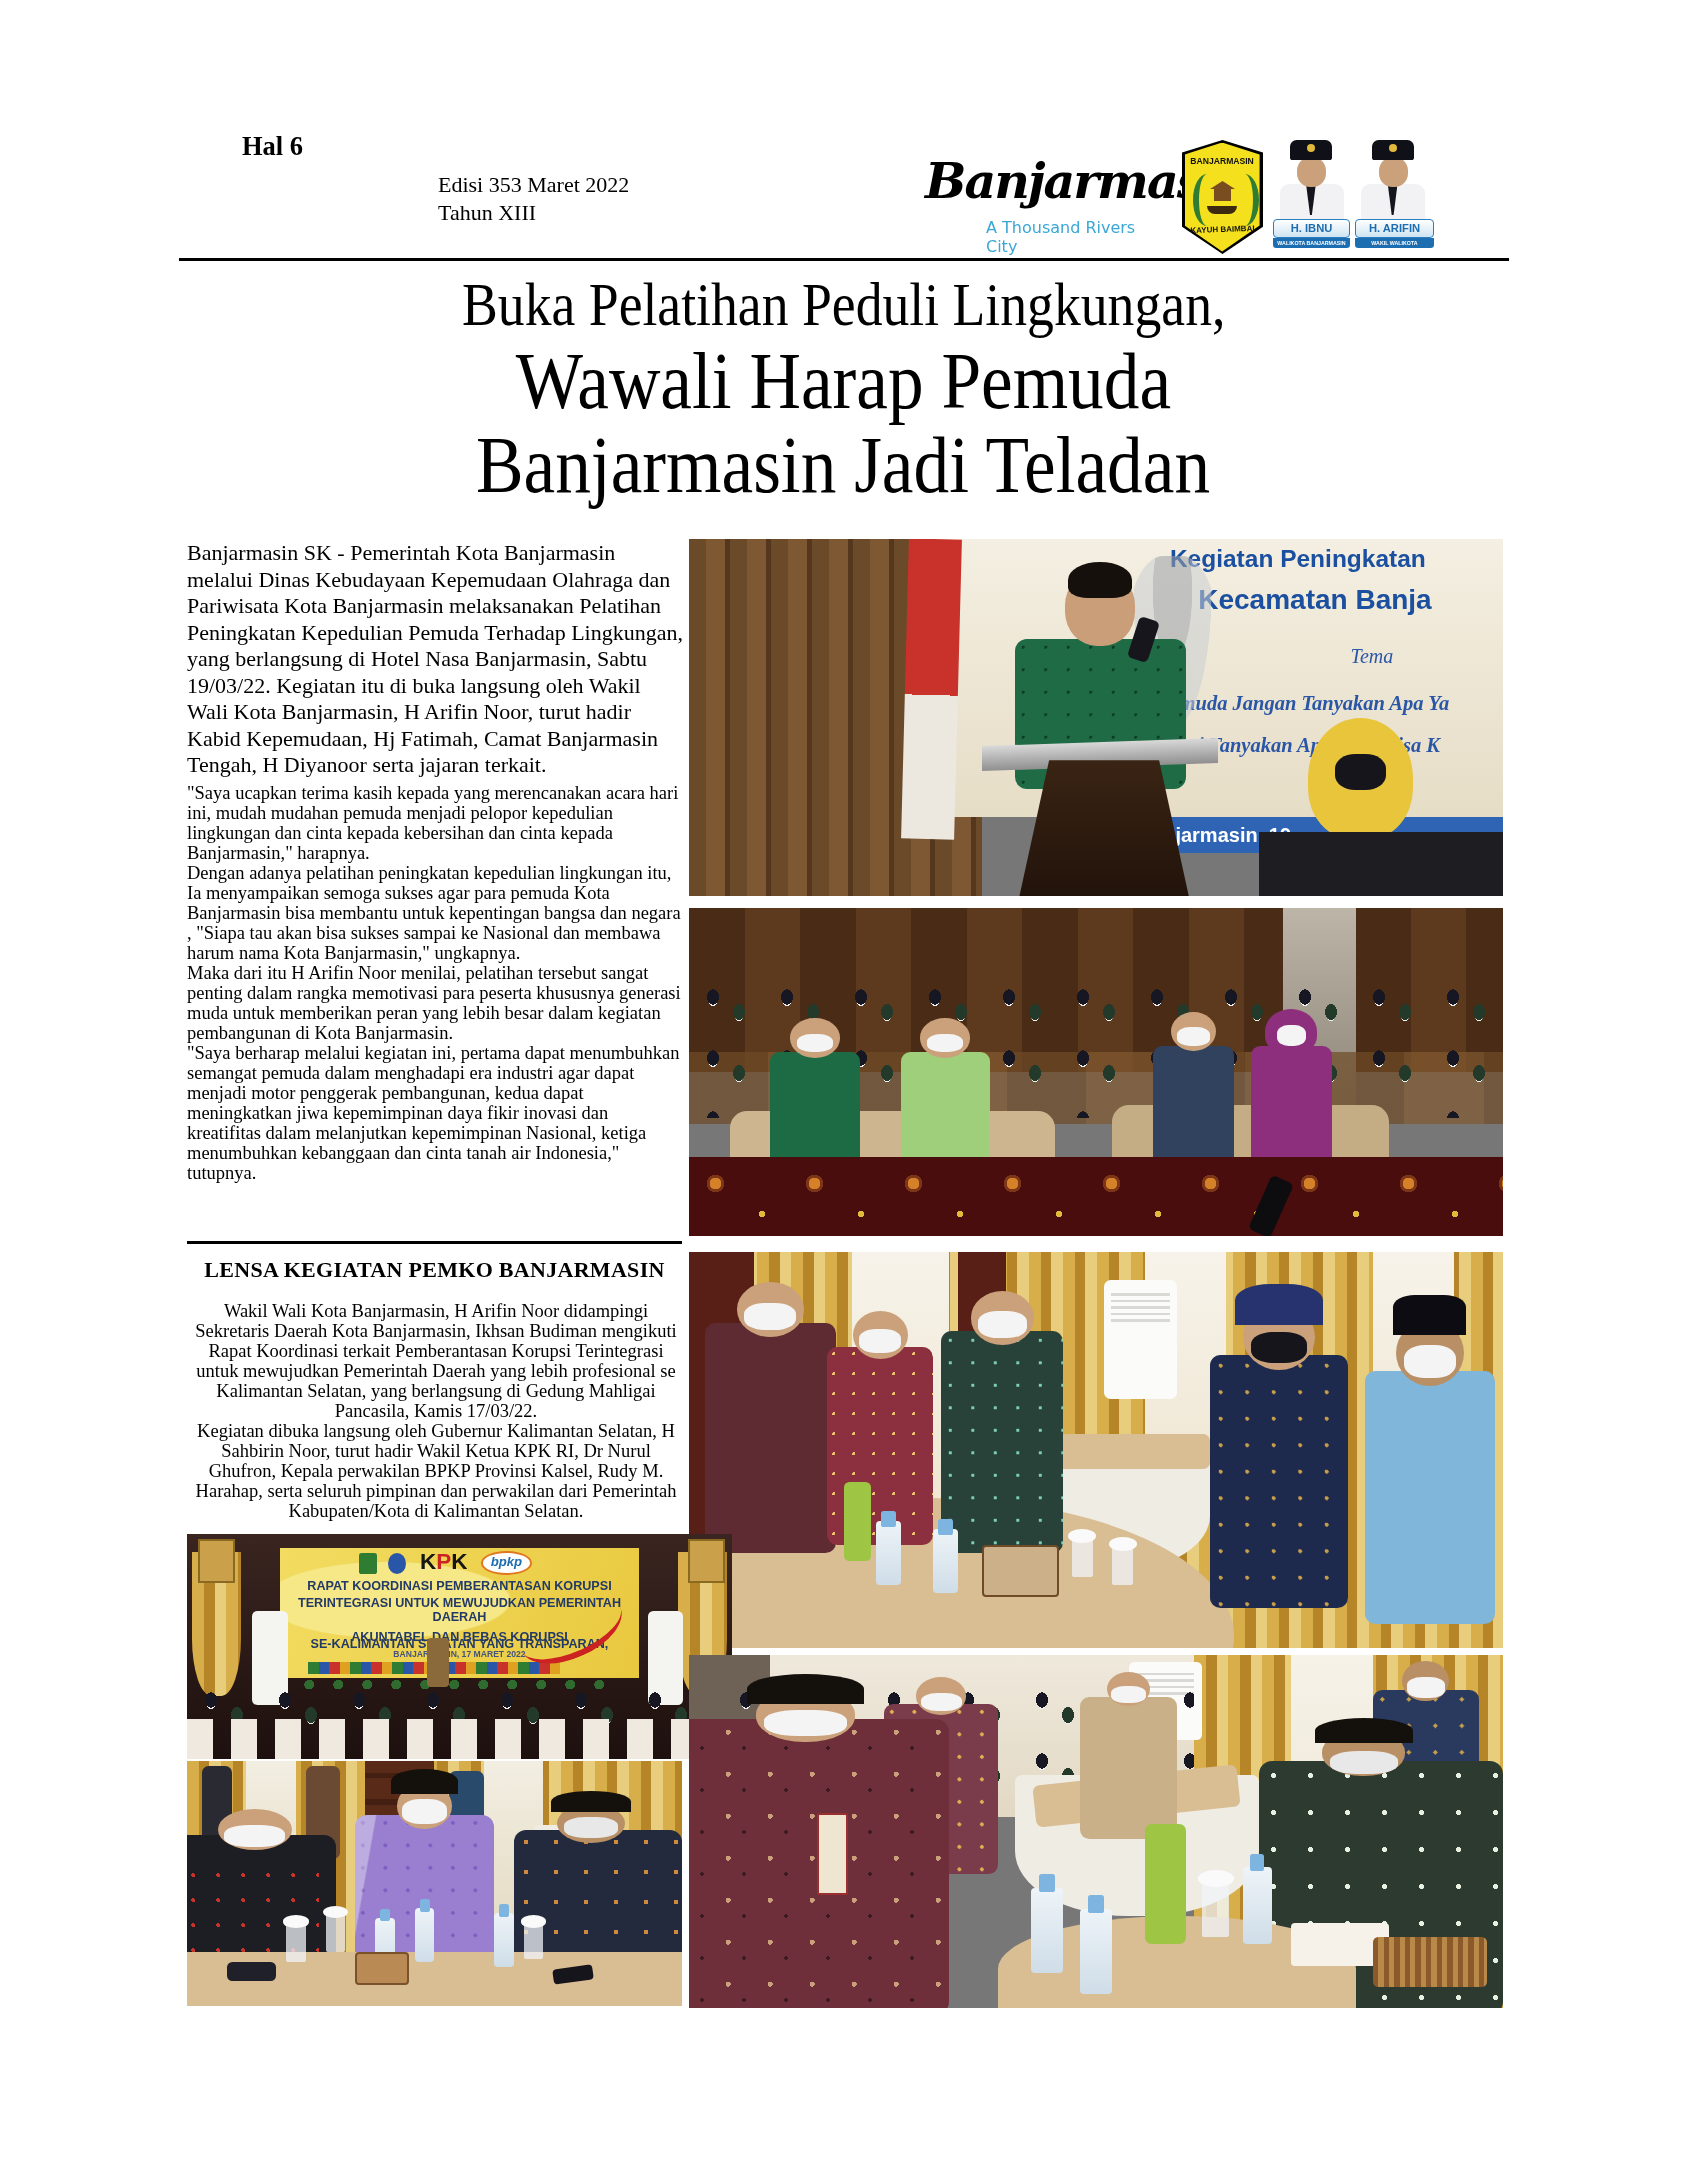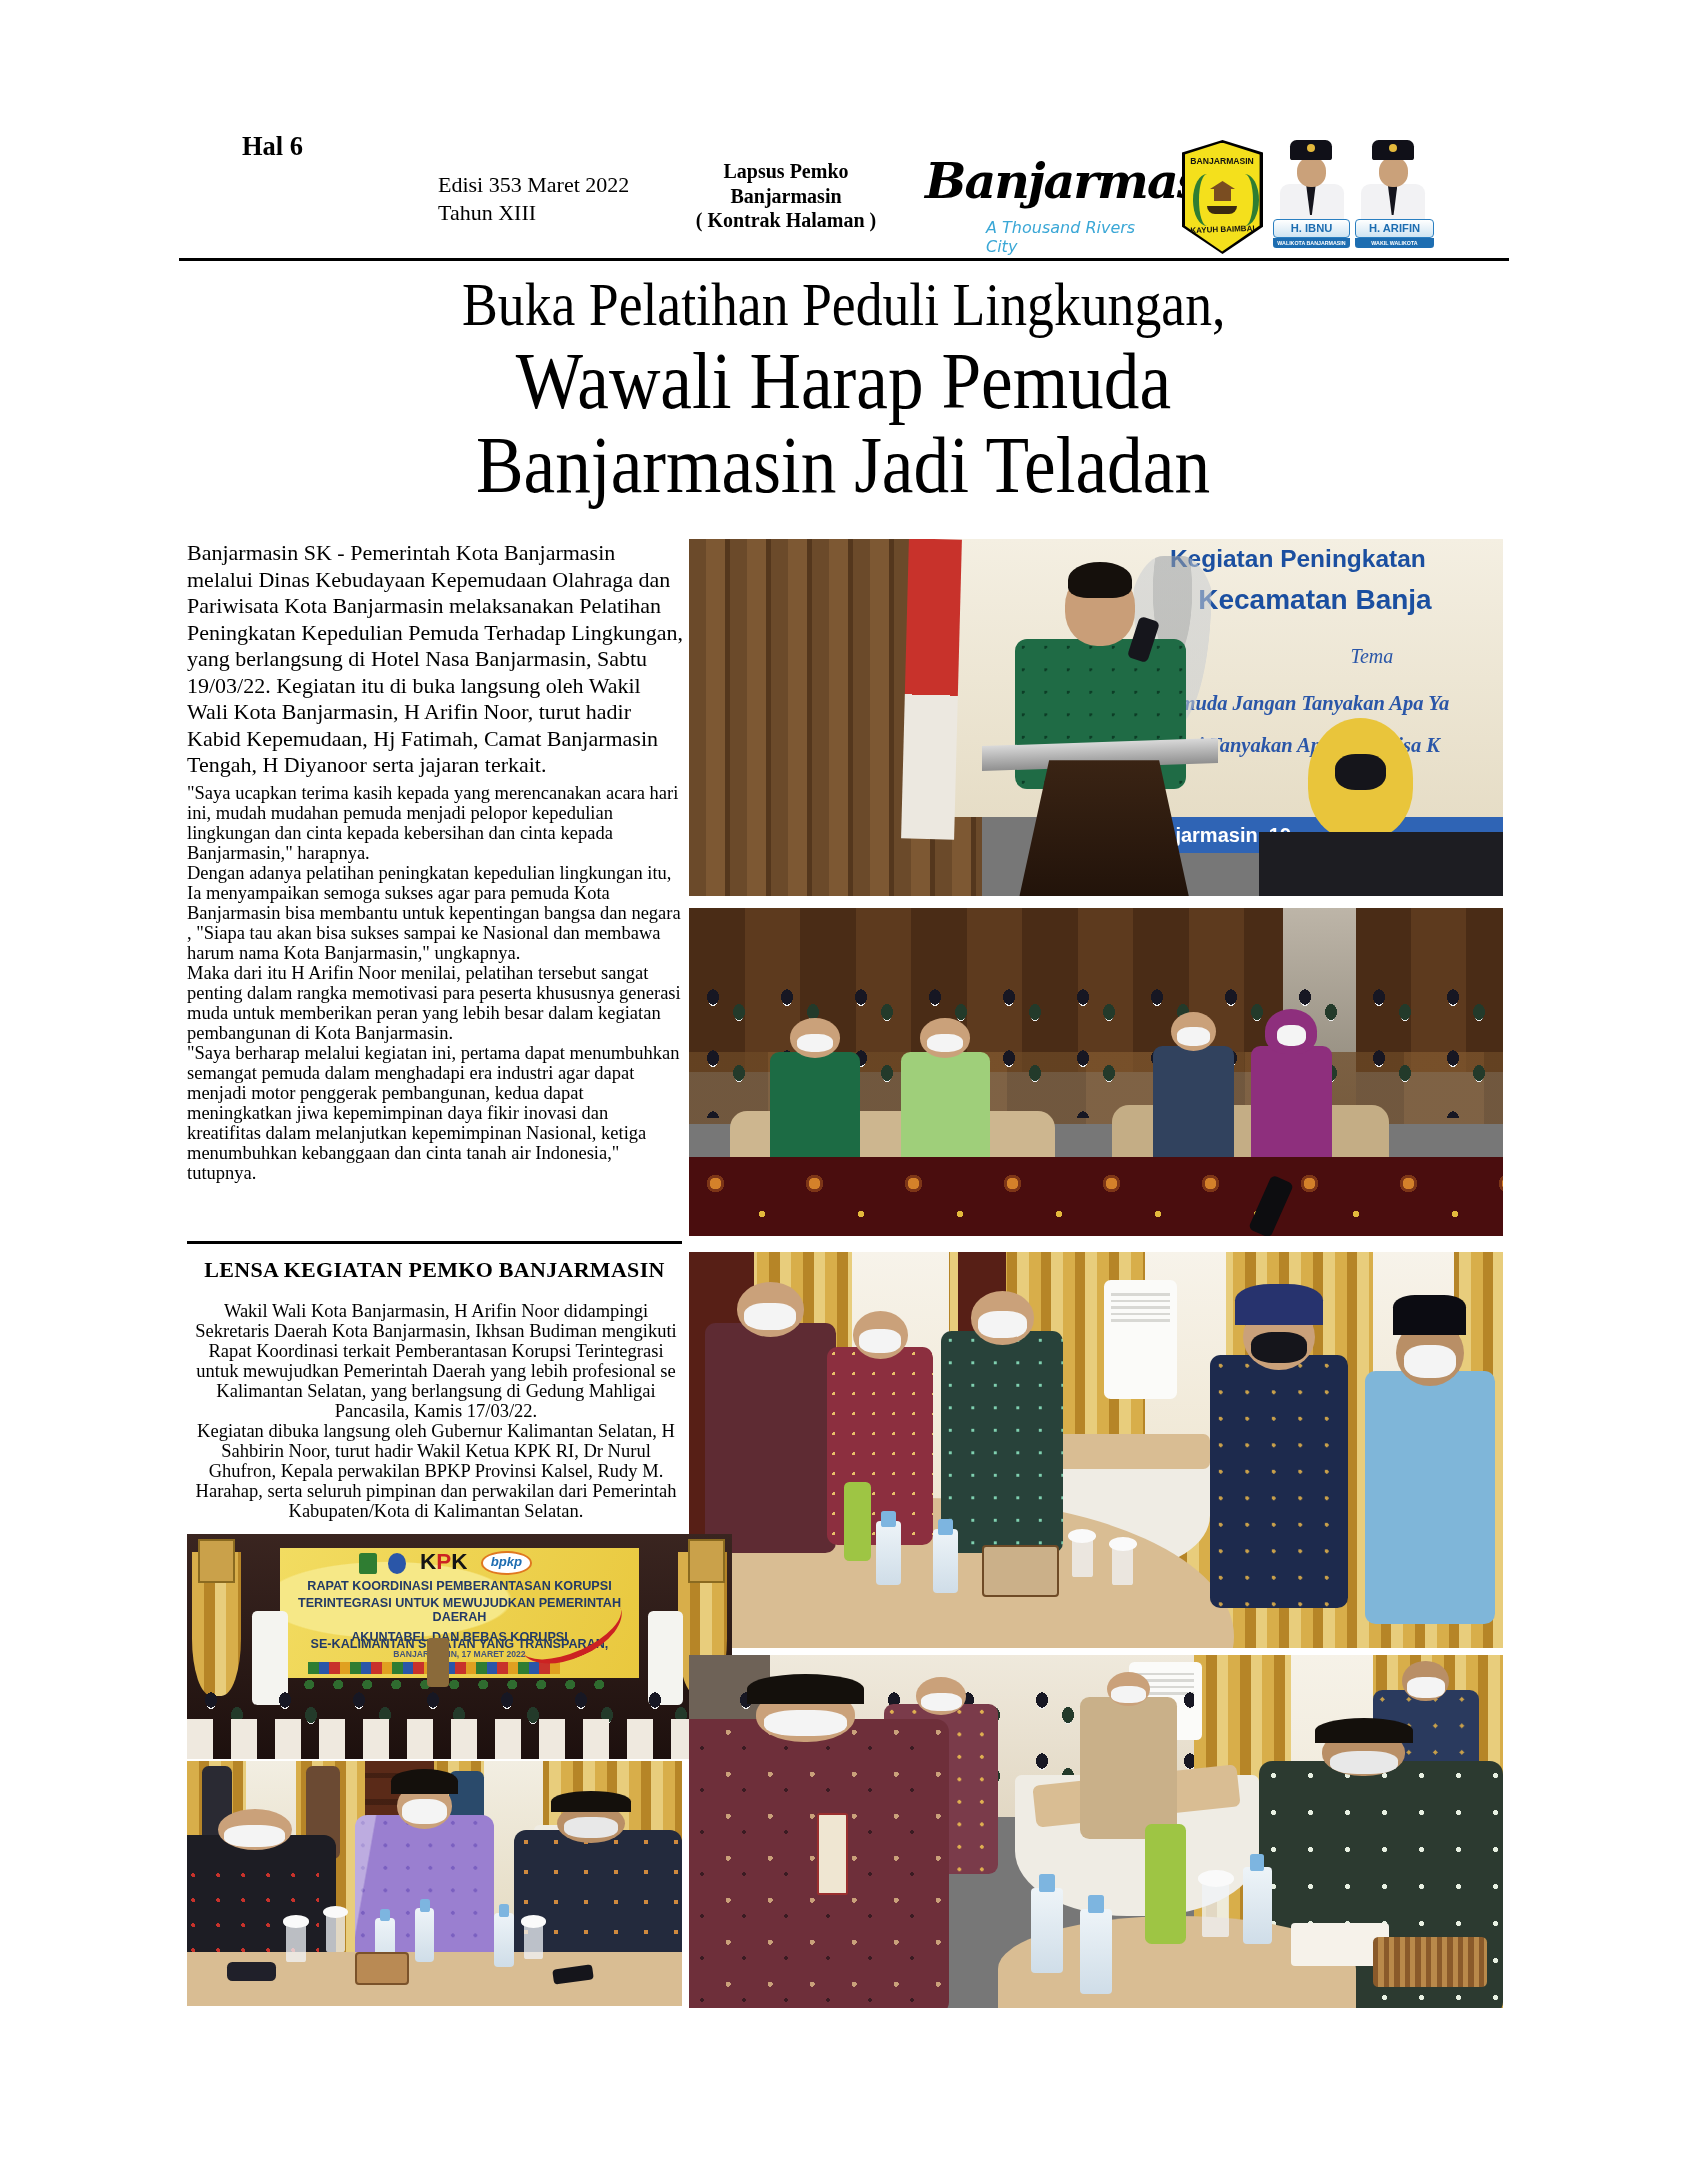--- a/index.html
+++ b/index.html
@@ -13,21 +13,21 @@
   #brandbox{left:187px;top:183px;width:239px;height:65px;background:#e9f2a6;}
   #brand{left:8px;top:1.3px;font-family:"DejaVu Sans",sans-serif;font-weight:800;
          font-size:38px;color:#4a2fc0;letter-spacing:-0.7px;}
   #brand-tagline{left:9.3px;top:44px;font-size:14px;font-weight:bold;color:#1d1d10;}
   #edition{left:438px;top:171px;font-size:22px;line-height:28px;}
   #section-head{left:670px;top:159px;width:232px;text-align:center;font-weight:bold;
                 font-size:20px;line-height:24.5px;}
   #citylogo{left:925px;top:157px;width:238px;height:93px;}
   #city-script{left:0px;top:-5.3px;font-family:"DejaVu Serif",serif;font-style:italic;
                font-weight:bold;font-size:49px;letter-spacing:-2px;}
-  #city-tagline{left:61px;top:61px;font-family:"DejaVu Sans",sans-serif;font-size:16px;color:#3aa7d6;font-style:italic;}
+  #city-tagline{left:61px;top:61px;font-family:"DejaVu Sans",sans-serif;font-size:16px;color:#3aa7d6;}
   
   #crest{left:1182px;top:140px;width:81px;height:114px;}
   .crest-outer{left:0;top:0;width:100%;height:100%;background:#000;
       clip-path:polygon(50% 0,100% 11%,100% 76%,50% 100%,0 76%,0 11%);}
   .crest-inner{left:2.6px;top:2.6px;width:75px;height:109px;background:#f4e01c;
       clip-path:polygon(50% 0,100% 11%,100% 76%,50% 100%,0 76%,0 11%);}
   .crest-band{left:6.6px;top:16px;width:67px;text-align:center;font-family:"Liberation Sans",sans-serif;
       font-size:8.6px;font-weight:bold;color:#111;}
   .laurel-l{left:10.6px;top:34px;width:22.5px;height:52px;border-left:6px solid #2f7d32;border-radius:50%;}
   .laurel-r{left:48px;top:34px;width:22.5px;height:52px;border-right:6px solid #2f7d32;border-radius:50%;}
@@ -100,25 +100,20 @@
 <div id="page">
 
   <div class="abs" id="hal6">Hal 6</div>
 
 
   <div class="abs" id="edition">
     <div>Edisi 353 Maret 2022</div>
     <div>Tahun XIII</div>
   </div>
 
-  <div class="abs" id="section-head">
-    <div>Lapsus  Pemko</div>
-    <div>Banjarmasin</div>
-    <div>( Kontrak Halaman )</div>
-  </div>
 
   <div class="abs" id="citylogo">
     <div class="abs" id="city-script">Banjarmasin</div>
     <div class="abs" id="city-tagline">A Thousand Rivers City</div>
   </div>
 
   <div class="abs" id="crest">
     <div class="abs crest-outer"></div>
     <div class="abs crest-inner"></div>
     <div class="abs crest-band">BANJARMASIN</div>

